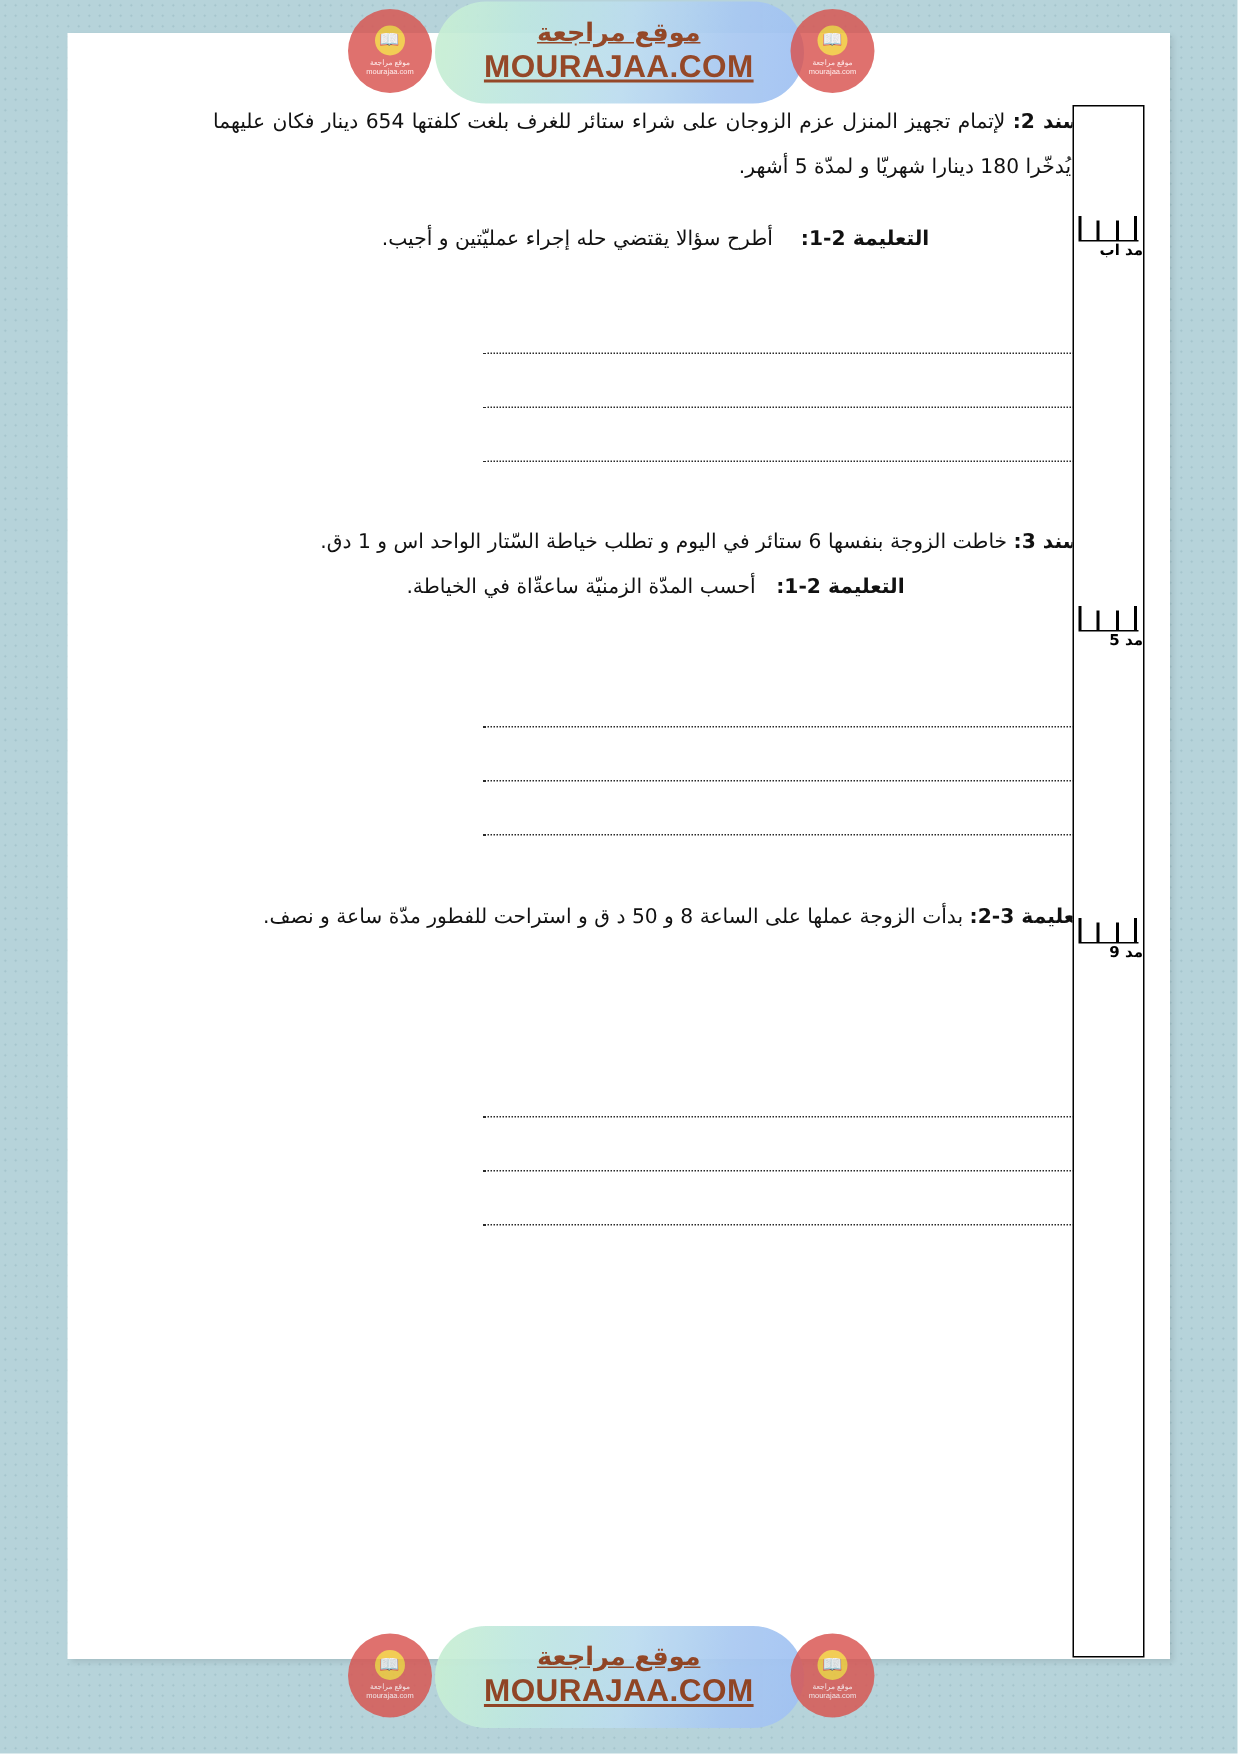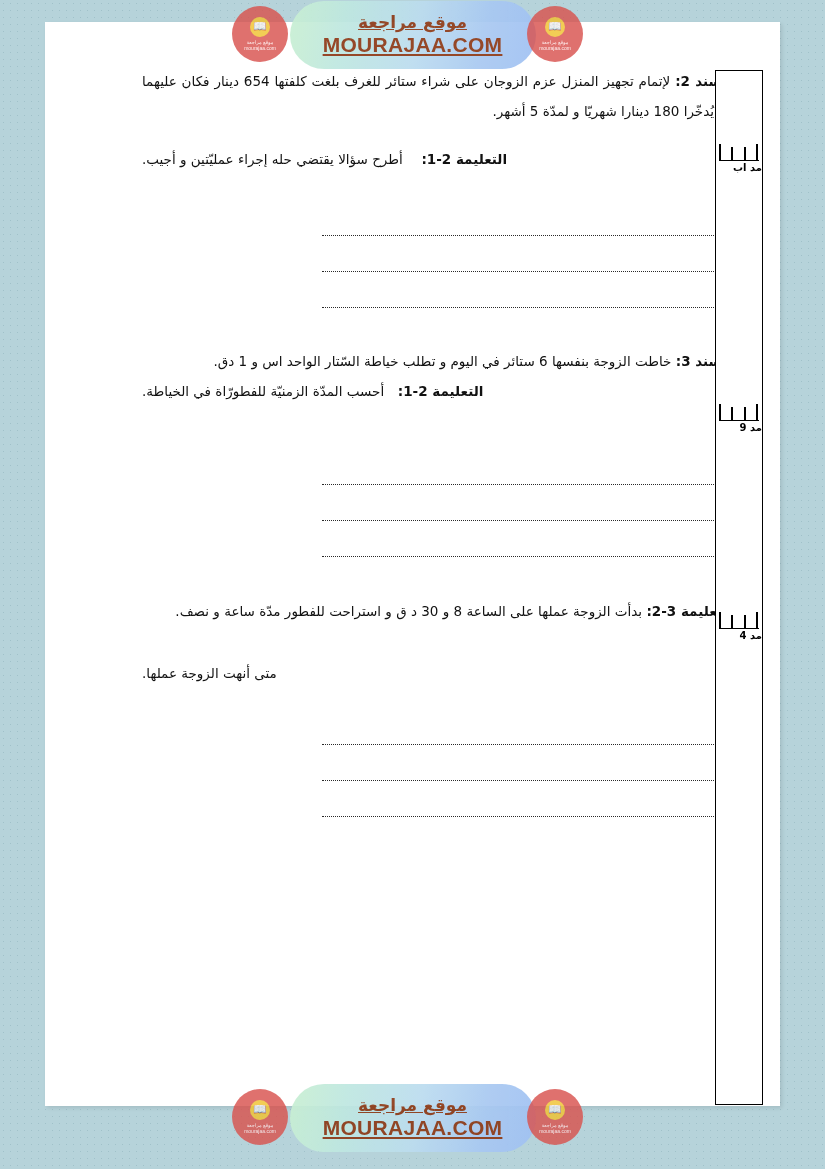--- a/index.html
+++ b/index.html
@@ -157,21 +157,21 @@
   .txt-block {
     position: absolute;
     direction: rtl;
     text-align: justify;
     color: #111;
     font-family: "DejaVu Sans", "Liberation Sans", sans-serif;
     font-size: 13.5px;
     line-height: 30px;
   }
   .txt-block b { font-weight: bold; }
-  .align-center { text-align: left; }
+  .align-center { text-align: center; }
 
   
   .answer {
     position: absolute;
   }
   .answer-bar {
     position: absolute;
     right: 0;
     top: 0;
     width: 2.4px;
@@ -210,31 +210,31 @@
       <div class="mark-label">مد اب</div>
     </div>
 
     <div class="mark-group" style="top:332px;">
       <div class="mark-ticks">
         <span></span>
           <span></span>
           <span></span>
           <span></span>
       </div>
-      <div class="mark-label">مد 9</div>
+      <div class="mark-label">مد 5</div>
     </div>
 
     <div class="mark-group" style="top:540px;">
       <div class="mark-ticks">
         <span></span>
           <span></span>
           <span></span>
           <span></span>
       </div>
-      <div class="mark-label">مد 4</div>
+      <div class="mark-label">مد 9</div>
     </div>
 
   </div>
 
   <div class="txt-block" style="right:48px; top:44px; width:590px;">
     <b>السند 2:</b>
     <span>لإتمام تجهيز المنزل عزم الزوجان على شراء ستائر للغرف بلغت كلفتها 654 دينار فكان عليهما أن يُدخّرا 180 دينارا شهريّا و لمدّة 5 أشهر.</span>
   </div>
 
   <div class="txt-block align-center" style="right:48px; top:122px; width:590px;">
@@ -253,40 +253,37 @@
   </div>
 
   <div class="txt-block" style="right:48px; top:324px; width:590px;">
     <b>السند 3:</b>
     <span>خاطت الزوجة بنفسها 6 ستائر في اليوم و تطلب خياطة السّتار الواحد اس و 1 دق.</span>
   </div>
 
   <div class="txt-block align-center" style="right:48px; top:354px; width:590px;">
     <b>التعليمة 2-1:</b>
     <span style="display:inline-block;width:5px"></span>
-    <span>أحسب المدّة الزمنيّة للفطورّاة في الخياطة.</span>
+    <span>أحسب المدّة الزمنيّة ساعةّاة في الخياطة.</span>
   </div>
 
   <div class="answer" style="right:38px; top:450px; width:420px; height:100px;">
     <div class="answer-bar"></div>
     <div class="answer-lines">
       <div class="dline" style="top:12px;"></div>
       <div class="dline" style="top:48px;"></div>
       <div class="dline" style="top:84px;"></div>
     </div>
   </div>
 
   <div class="txt-block" style="right:48px; top:574px; width:590px;">
     <b>التعليمة 3-2:</b>
-    <span>بدأت الزوجة عملها على الساعة 8 و 30 د ق و استراحت للفطور مدّة ساعة و نصف.</span>
-  </div>
-
-  <div class="txt-block align-center" style="right:48px; top:636px; width:590px;">
-    <span>متى أنهت الزوجة عملها.</span>
-  </div>
+    <span>بدأت الزوجة عملها على الساعة 8 و 50 د ق و استراحت للفطور مدّة ساعة و نصف.</span>
+  </div>
+
 
   <div class="answer" style="right:38px; top:710px; width:420px; height:100px;">
     <div class="answer-bar"></div>
     <div class="answer-lines">
       <div class="dline" style="top:12px;"></div>
       <div class="dline" style="top:48px;"></div>
       <div class="dline" style="top:84px;"></div>
     </div>
   </div>
 

